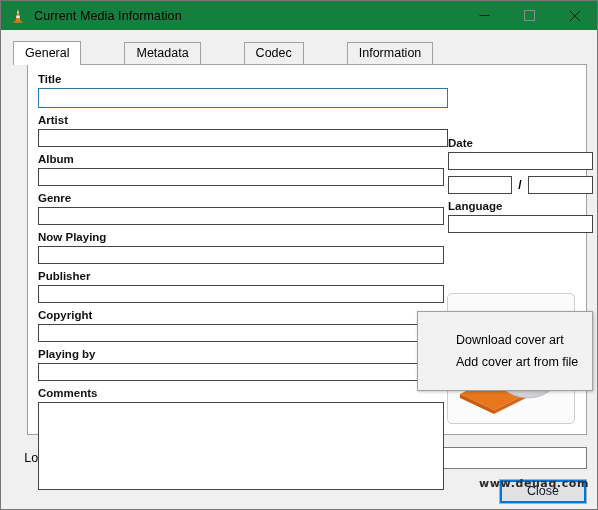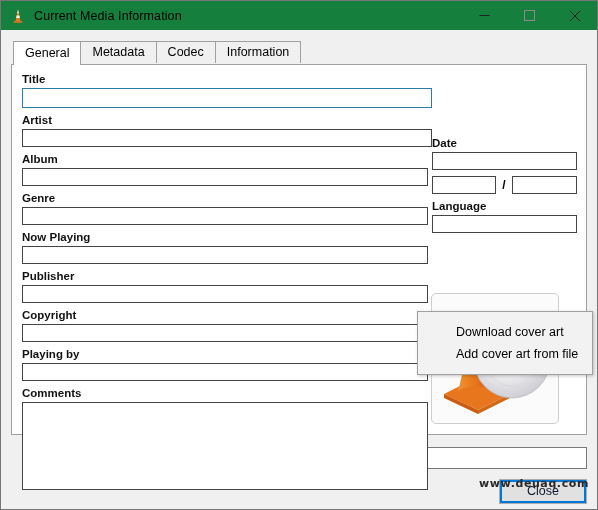--- a/index.html
+++ b/index.html
@@ -69,23 +69,24 @@
   }
   .win-btn svg { display: block; }
 
   
   #tabstrip {
     position: relative;
     height: 23px;
     margin-top: 11px;
     padding-left: 12px;
     display: flex;
-    align-items: flex-start;
+    align-items: flex-end;
     flex: 0 0 auto;
     z-index: 3;
+    gap: 44px;
   }
   .tab {
     height: 22px;
     line-height: 21px;
     padding: 0 11px;
     font-size: 12.5px;
     color: #000;
     background: #f0f0f0;
     border: 1px solid #a0a0a0;
     border-bottom: none;
@@ -98,21 +99,21 @@
     height: 24px;
     line-height: 23px;
     margin-bottom: -1px;
     border-color: #a0a0a0;
     position: relative;
     z-index: 4;
   }
 
   
   #tabpage {
-    margin: 0 10px 0 10px;
+    margin: 0 10px 0 26px;
     background: #ffffff;
     border: 1px solid #a0a0a0;
     box-sizing: border-box;
     flex: 0 0 auto;
     height: 371px;
     position: relative;
     z-index: 2;
   }
 
   
@@ -188,21 +189,21 @@
   
   #ctx-menu {
     position: absolute;
     left: 416px;
     top: 310px;
     width: 176px;
     background: #f2f2f2;
     border: 1px solid #a0a0a0;
     box-shadow: 1px 1px 3px rgba(0,0,0,0.22);
     z-index: 30;
-    padding: 9px 0;
+    padding: 17px 0;
     box-sizing: border-box;
   }
   .ctx-item {
     height: 22px;
     line-height: 22px;
     padding-left: 38px;
     font-size: 12.5px;
     color: #000;
     white-space: nowrap;
   }

